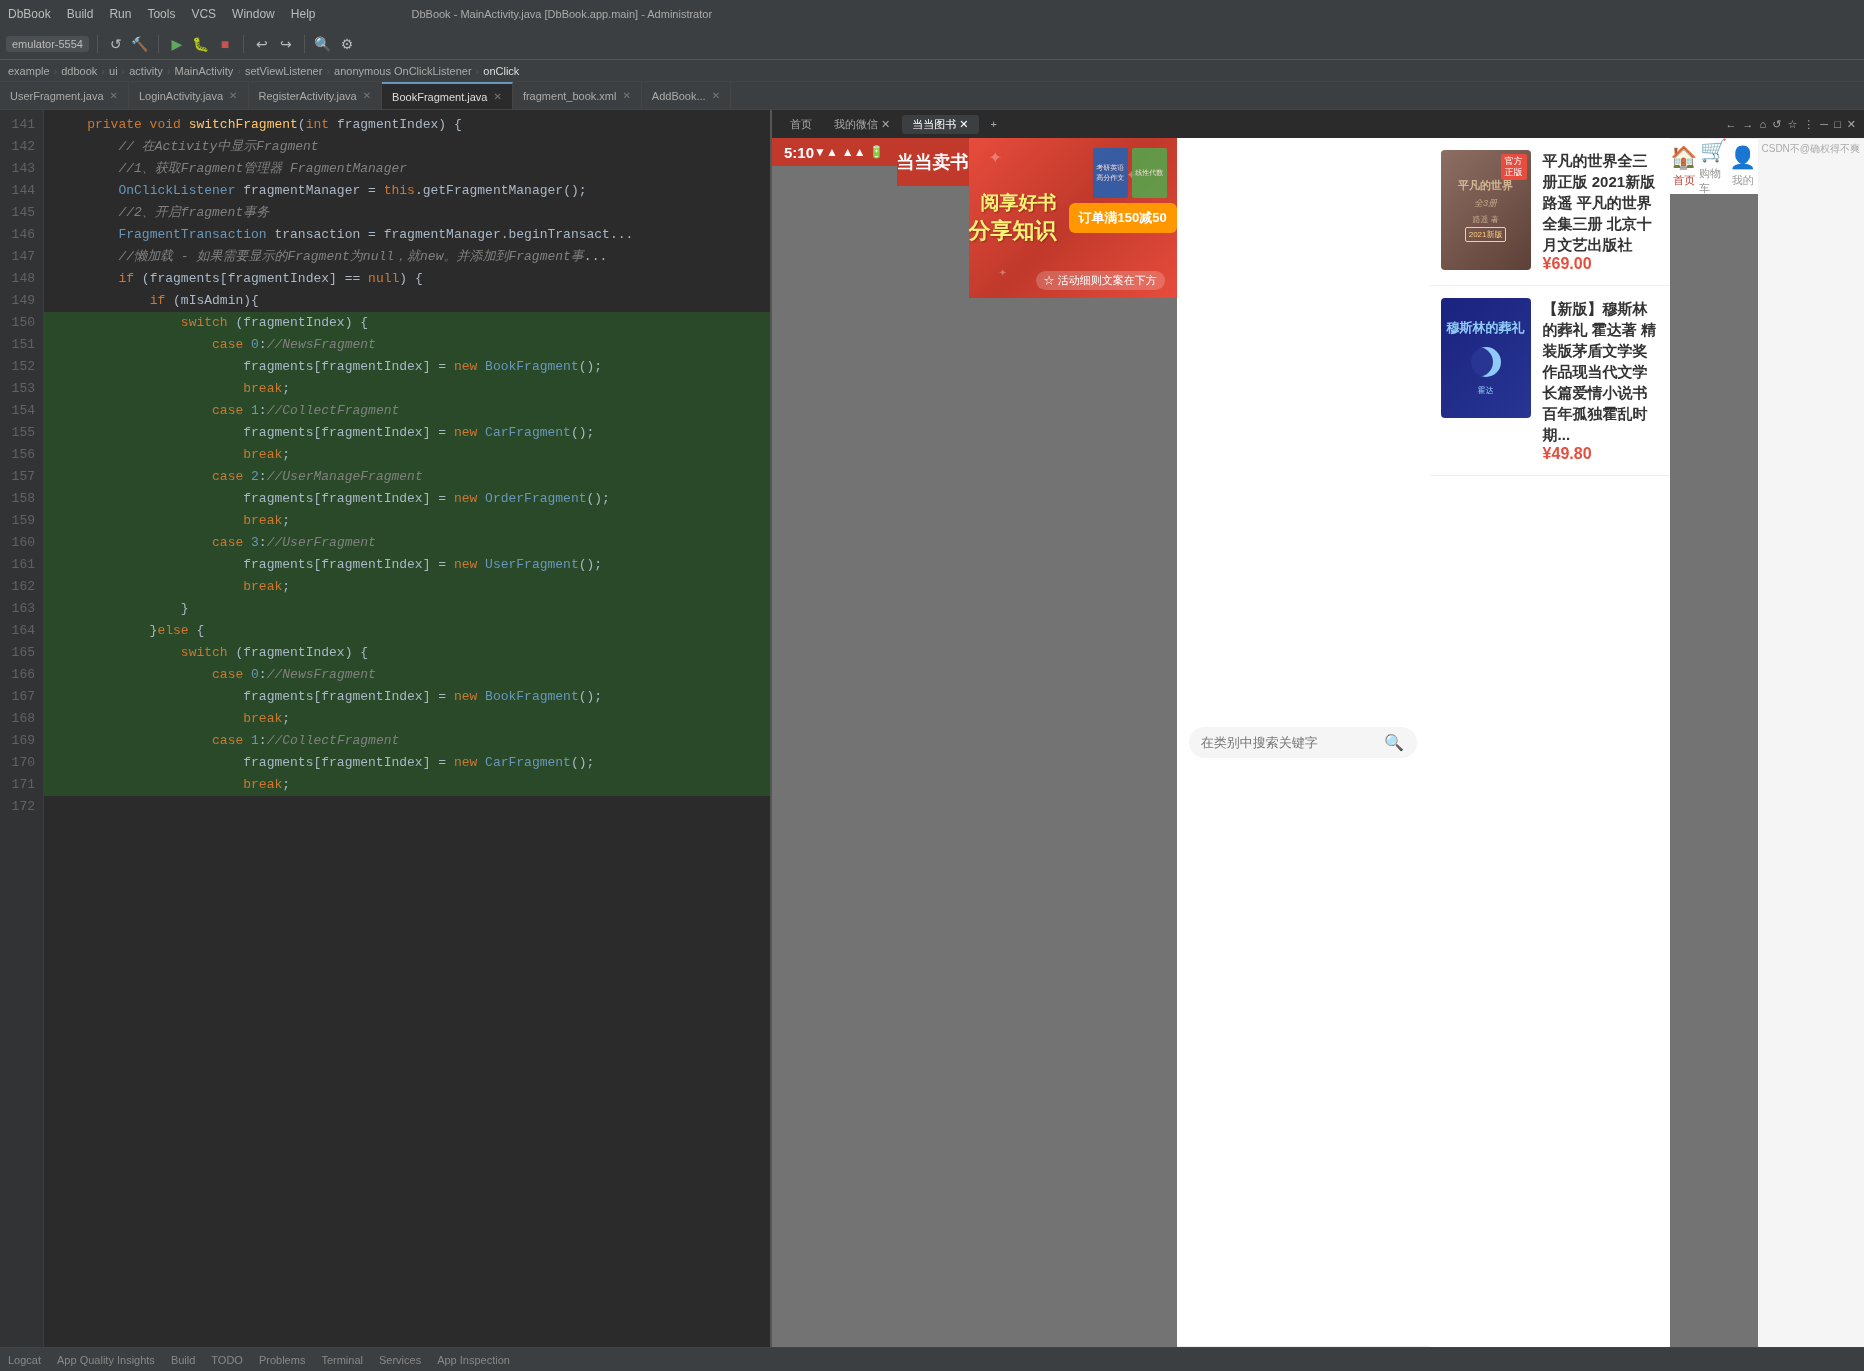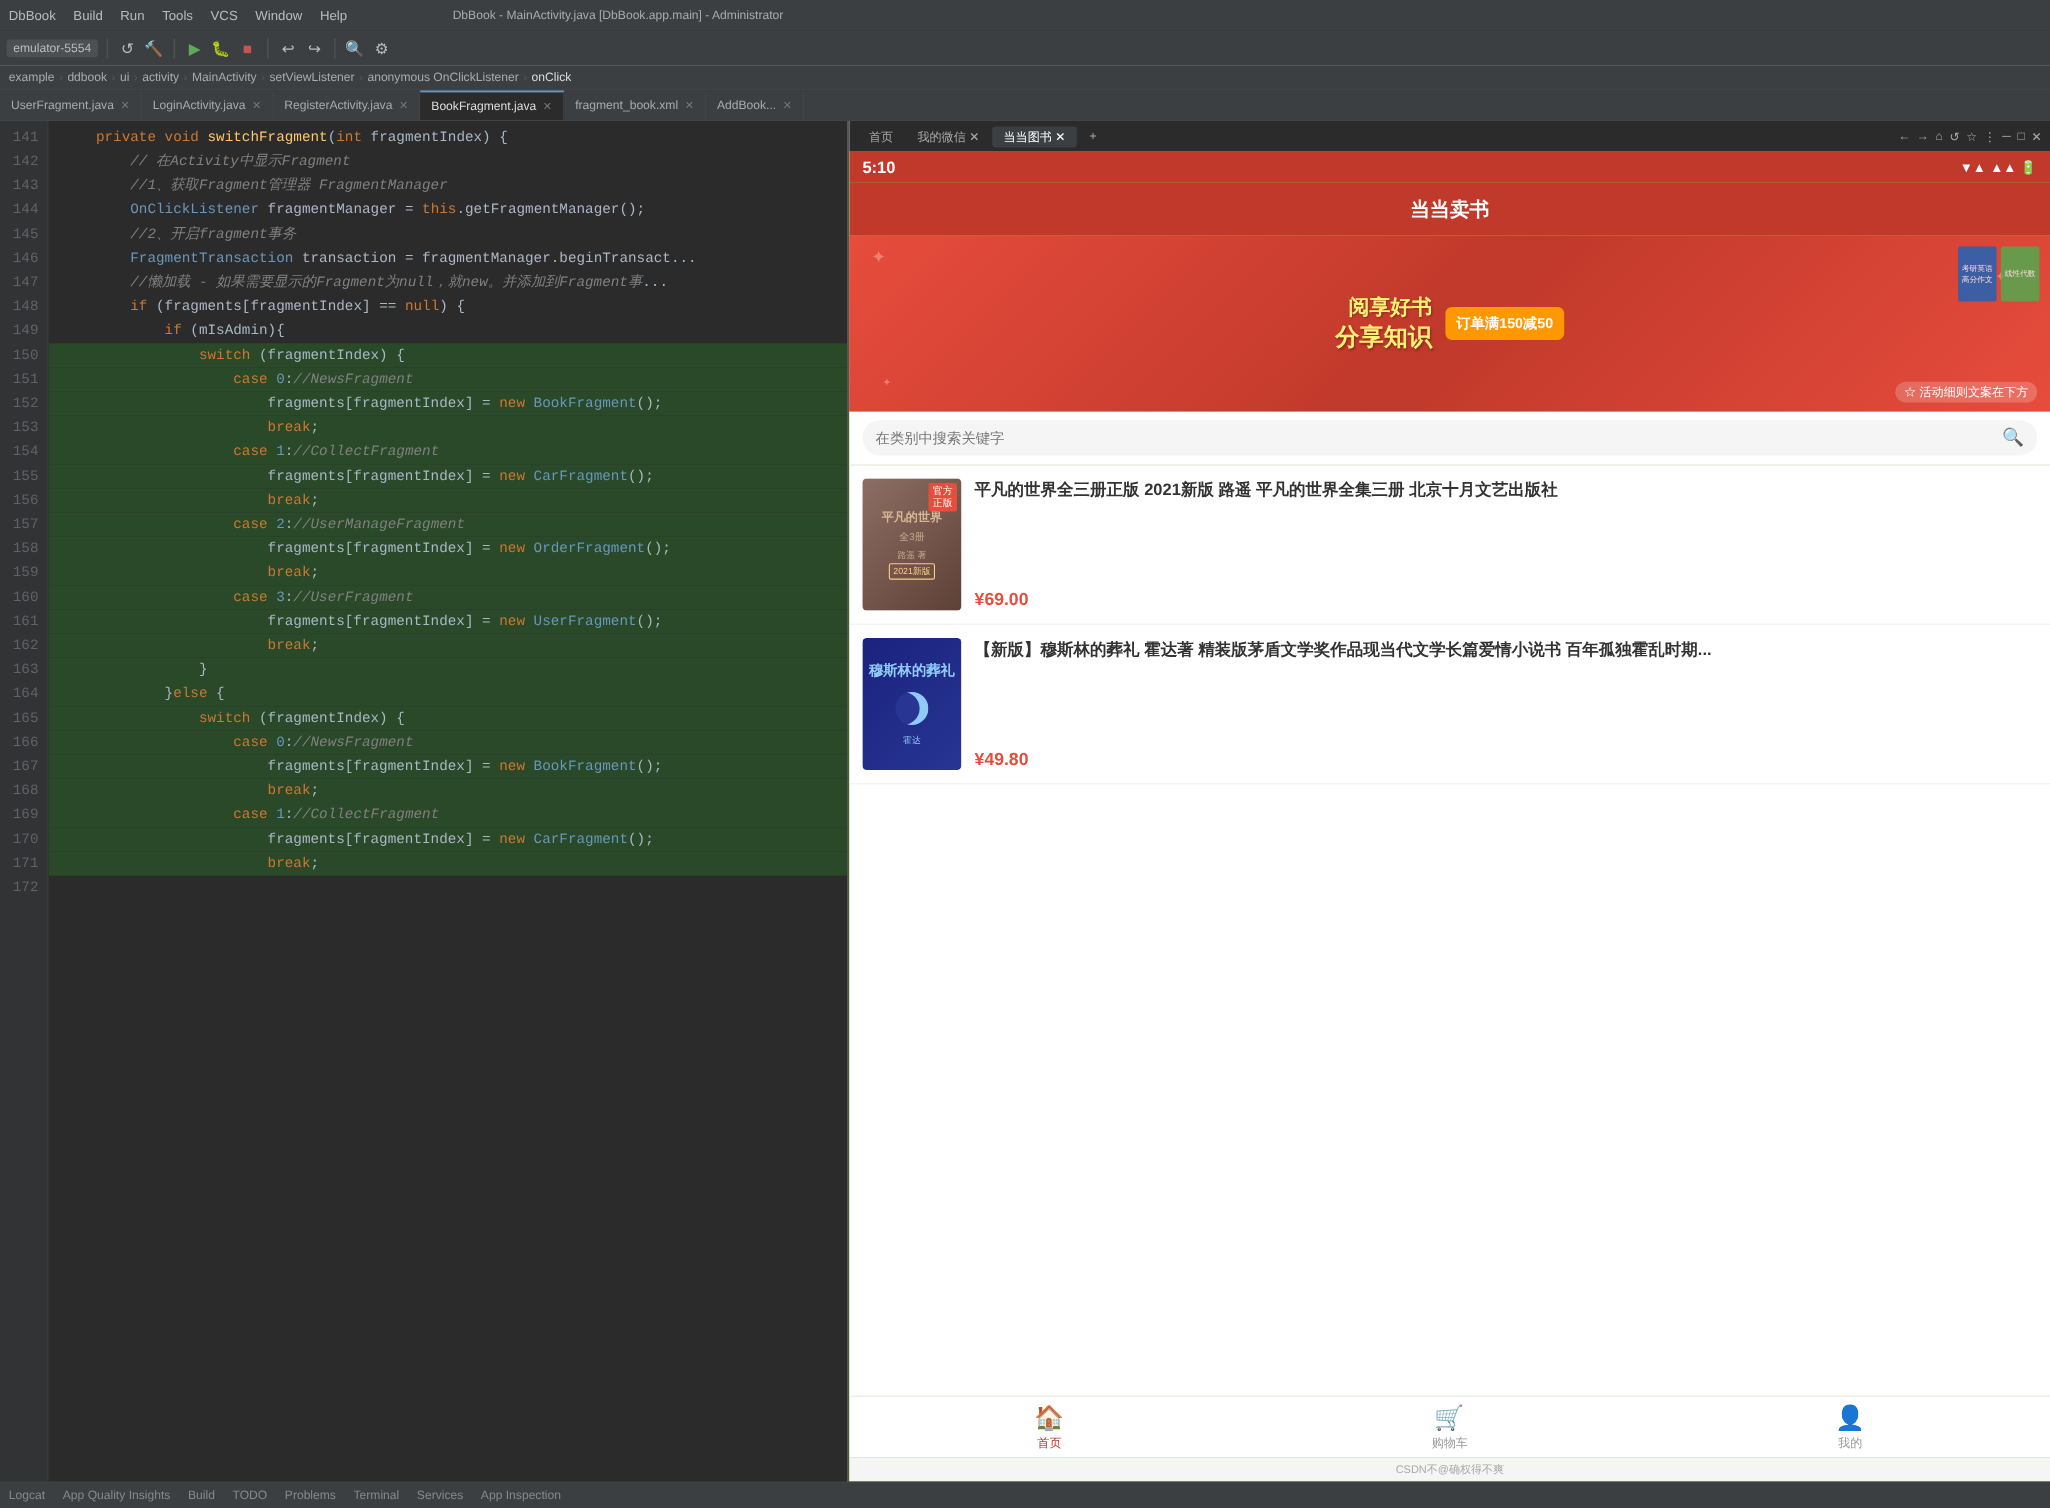--- a/index.html
+++ b/index.html
@@ -49,21 +49,21 @@
     .ide-statusbar { background: #3c3f41; height: 24px; display: flex; align-items: center; padding: 0 8px; color: #888; font-size: 11px; gap: 16px; border-top: 1px solid #444; flex-shrink: 0; }
 
     
     .phone-panel { flex: 1; background: #f5f5f5; display: flex; flex-direction: column; overflow: hidden; border-left: 2px solid #555; }
     .phone-topbar { background: #2b2b2b; color: white; height: 28px; display: flex; align-items: center; padding: 0 8px; font-size: 11px; gap: 8px; flex-shrink: 0; }
     .phone-topbar .tab-btn { padding: 2px 10px; font-size: 11px; color: #aaa; cursor: pointer; }
     .phone-topbar .tab-btn.active { background: #3c3f41; color: white; border-radius: 3px; }
     .phone-topbar .controls { margin-left: auto; display: flex; gap: 6px; color: #aaa; }
 
     
-    .android-screen { flex: 1; display: flex; flex-direction: column; background: #84cc16; overflow: hidden; }
+    .android-screen { flex: 1; display: flex; background: #737373; overflow: hidden; }
     .status-bar { background: #c0392b; color: white; height: 28px; display: flex; align-items: center; padding: 0 12px; font-size: 14px; font-weight: bold; flex-shrink: 0; }
     .status-bar .time { font-size: 15px; font-weight: bold; }
     .status-bar .icons { margin-left: auto; display: flex; gap: 4px; align-items: center; font-size: 12px; }
 
     .app-header { background: #c0392b; color: white; height: 48px; display: flex; align-items: center; justify-content: center; font-size: 18px; font-weight: bold; flex-shrink: 0; }
 
     .banner { background: #e74c3c; flex-shrink: 0; height: 160px; overflow: hidden; display: flex; align-items: center; justify-content: center; position: relative; }
     .banner-content { width: 100%; height: 100%; background: linear-gradient(135deg, #e74c3c 0%, #c0392b 50%, #e74c3c 100%); display: flex; align-items: center; justify-content: center; position: relative; overflow: hidden; }
     .banner-promo { position: absolute; bottom: 8px; right: 12px; background: rgba(255,255,255,0.2); color: white; font-size: 11px; padding: 2px 8px; border-radius: 10px; }
     .banner-decoration { position: absolute; color: rgba(255,255,255,0.3); font-size: 40px; }
@@ -322,21 +322,21 @@
             <span class="search-icon-btn">🔍</span>
           </div>
         </div>
 
         <div class="book-list">
 
           <div class="book-item">
             <div class="book-cover">
               <div class="cover-pingfan" style="width:100%; height:100%; position:relative;">
                 <div style="font-size:11px; color:#d4b896; font-weight:bold; margin-bottom:4px;">平凡的世界</div>
-                <div style="font-size:9px; color:#c4a888;">全3册</div>
+                <div style="font-size:9px; color:#c4a888;font-style:italic;">全3册</div>
                 <div style="font-size:8px; color:#c4a888; margin-top:4px;">路遥 著</div>
                 <div style="font-size:8px; color:#ffcc80; margin-top:2px; border:1px solid #ffcc80; padding:1px 3px; border-radius:2px;">2021新版</div>
               </div>
               <div class="official-badge">官方<br>正版</div>
             </div>
             <div class="book-info">
               <div class="book-title">平凡的世界全三册正版 2021新版 路遥 平凡的世界全集三册 北京十月文艺出版社</div>
               <div class="book-price">¥69.00</div>
             </div>
           </div>

